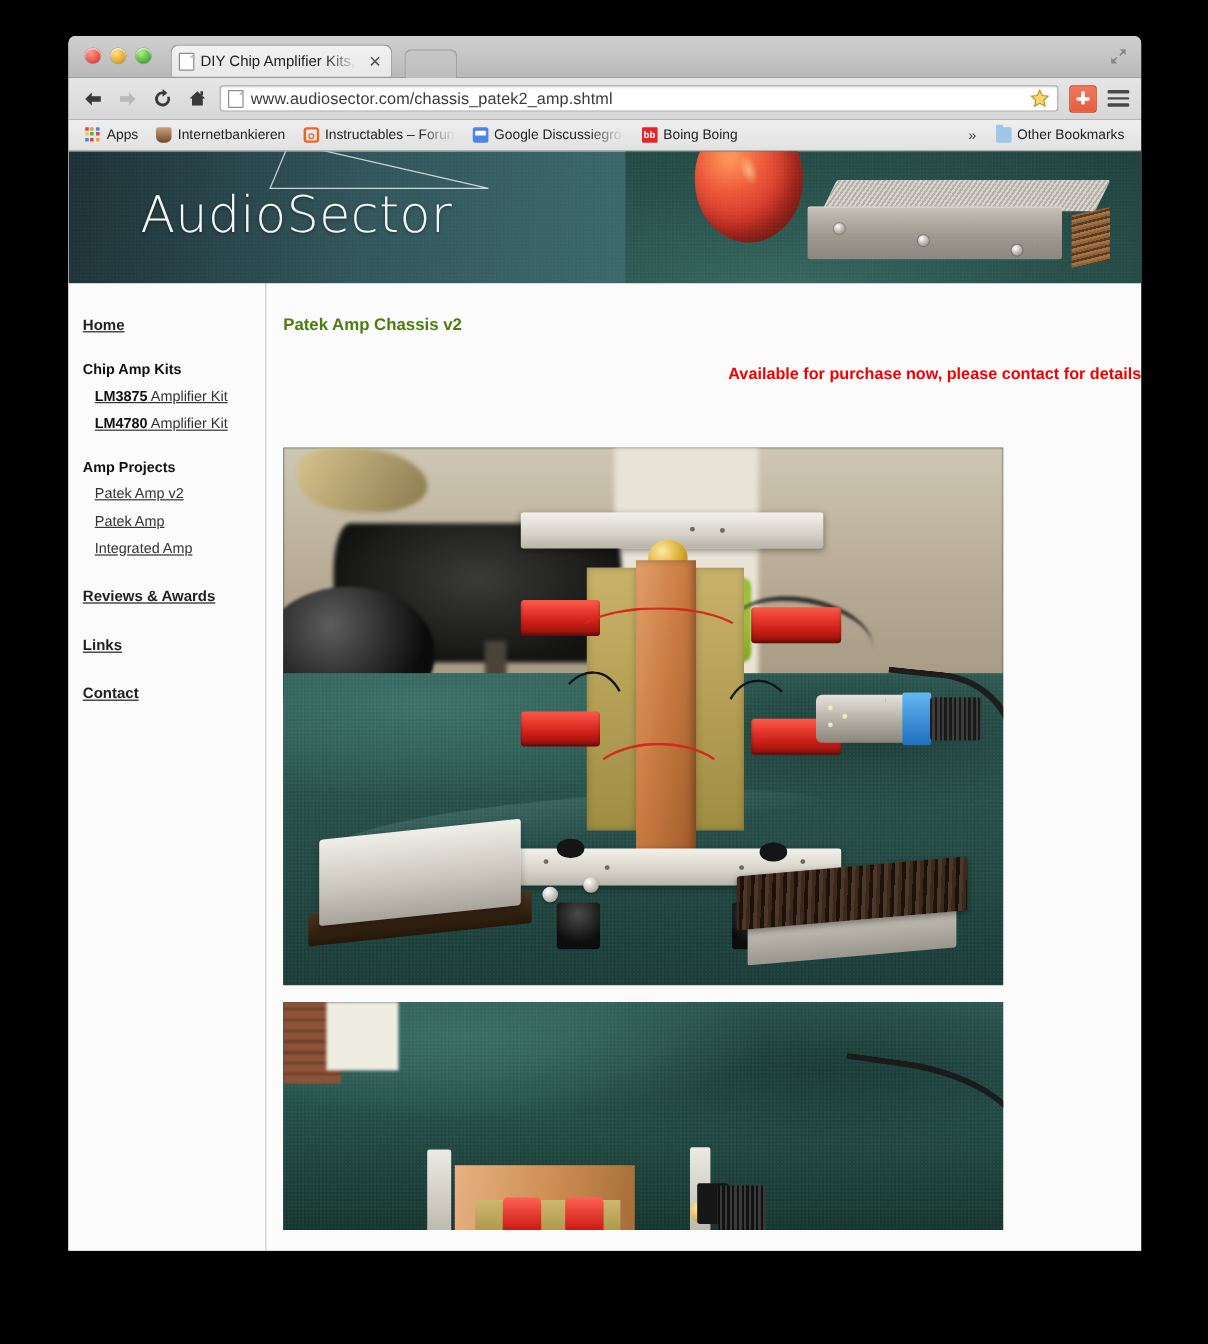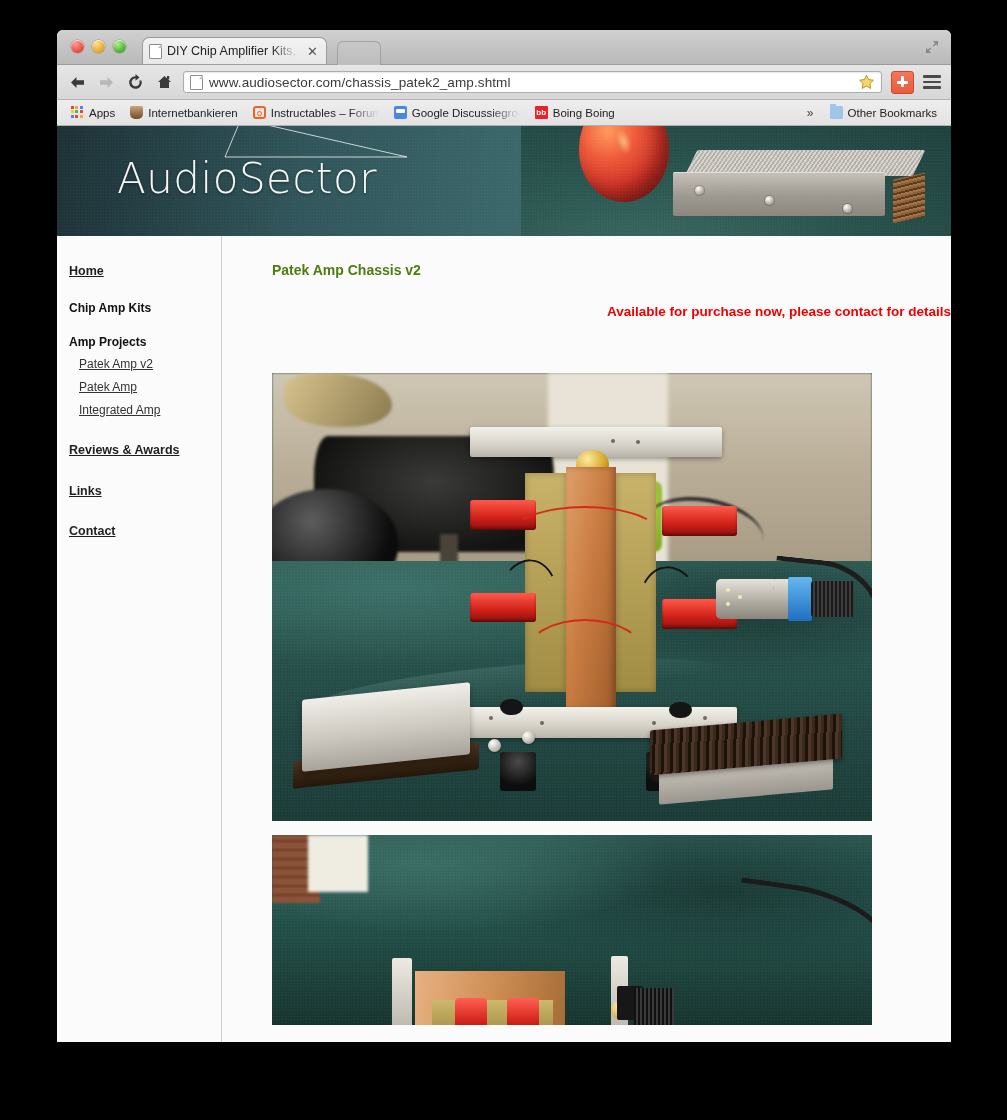--- a/index.html
+++ b/index.html
@@ -165,21 +165,21 @@
   .screw{position:absolute;width:9px;height:9px;border-radius:50%;
     background:radial-gradient(circle at 35% 30%,#fff,#b9b4ac 55%,#807b74);
     box-shadow:0 0 0 1px rgba(0,0,0,.18);}
   .wood-side{
     position:absolute;right:-2px;top:26px;width:32px;height:44px;
     background:repeating-linear-gradient(178deg,#8c6038 0 2px,#5d3a1e 2px 4px,#a07444 4px 6px);
     transform:skewY(-12deg);border-radius:1px;
   }
 
   
-  .content{display:flex;background:#fbfbfb;height:809px;gap:36px;}
+  .content{display:flex;background:#fbfbfb;height:809px;}
   .sidebar{
     width:165px;flex:none;padding:26px 0 0 12px;box-sizing:border-box;
     border-right:1px solid #cdcdcd;
   }
   .nav-link{
     display:block;font-size:12.5px;color:#1f1f1f;text-decoration:underline;
     cursor:pointer;line-height:1.5;
   }
   .nav-head{font-weight:bold;margin-top:22px;font-size:12.5px;}
   .nav-head.first{margin-top:0;}
@@ -462,20 +462,24 @@
       </div>
     </div>
 
     <div class="content">
 
       <div class="sidebar">
         <a class="nav-link nav-head first">Home</a>
 
         <div class="nav-group">
           <div class="nav-group-title">Chip Amp Kits</div>
+          <div class="nav-sub">
+            <a class="nav-link"><b>LM3875</b><span> Amplifier Kit</span></a>
+            <a class="nav-link"><b>LM4780</b><span> Amplifier Kit</span></a>
+          </div>
         </div>
 
         <div class="nav-group">
           <div class="nav-group-title">Amp Projects</div>
           <div class="nav-sub">
             <a class="nav-link">Patek Amp v2</a>
             <a class="nav-link">Patek Amp</a>
             <a class="nav-link">Integrated Amp</a>
           </div>
         </div>

